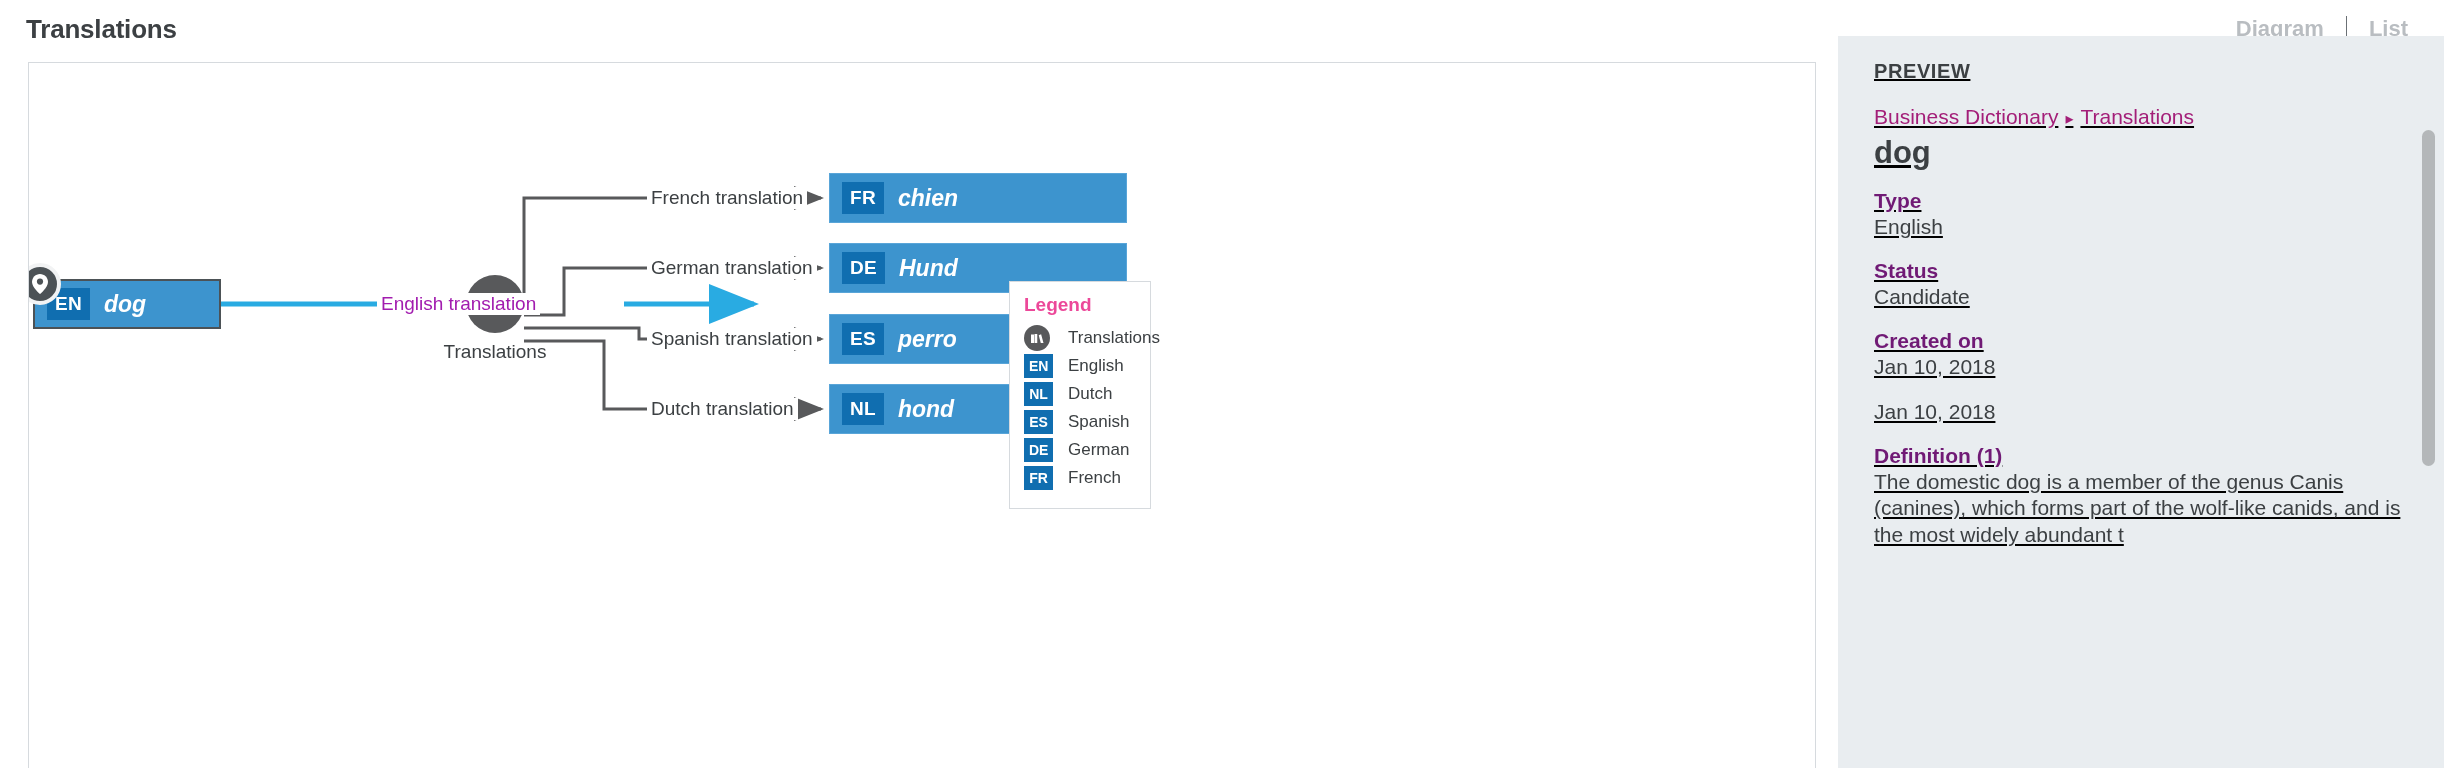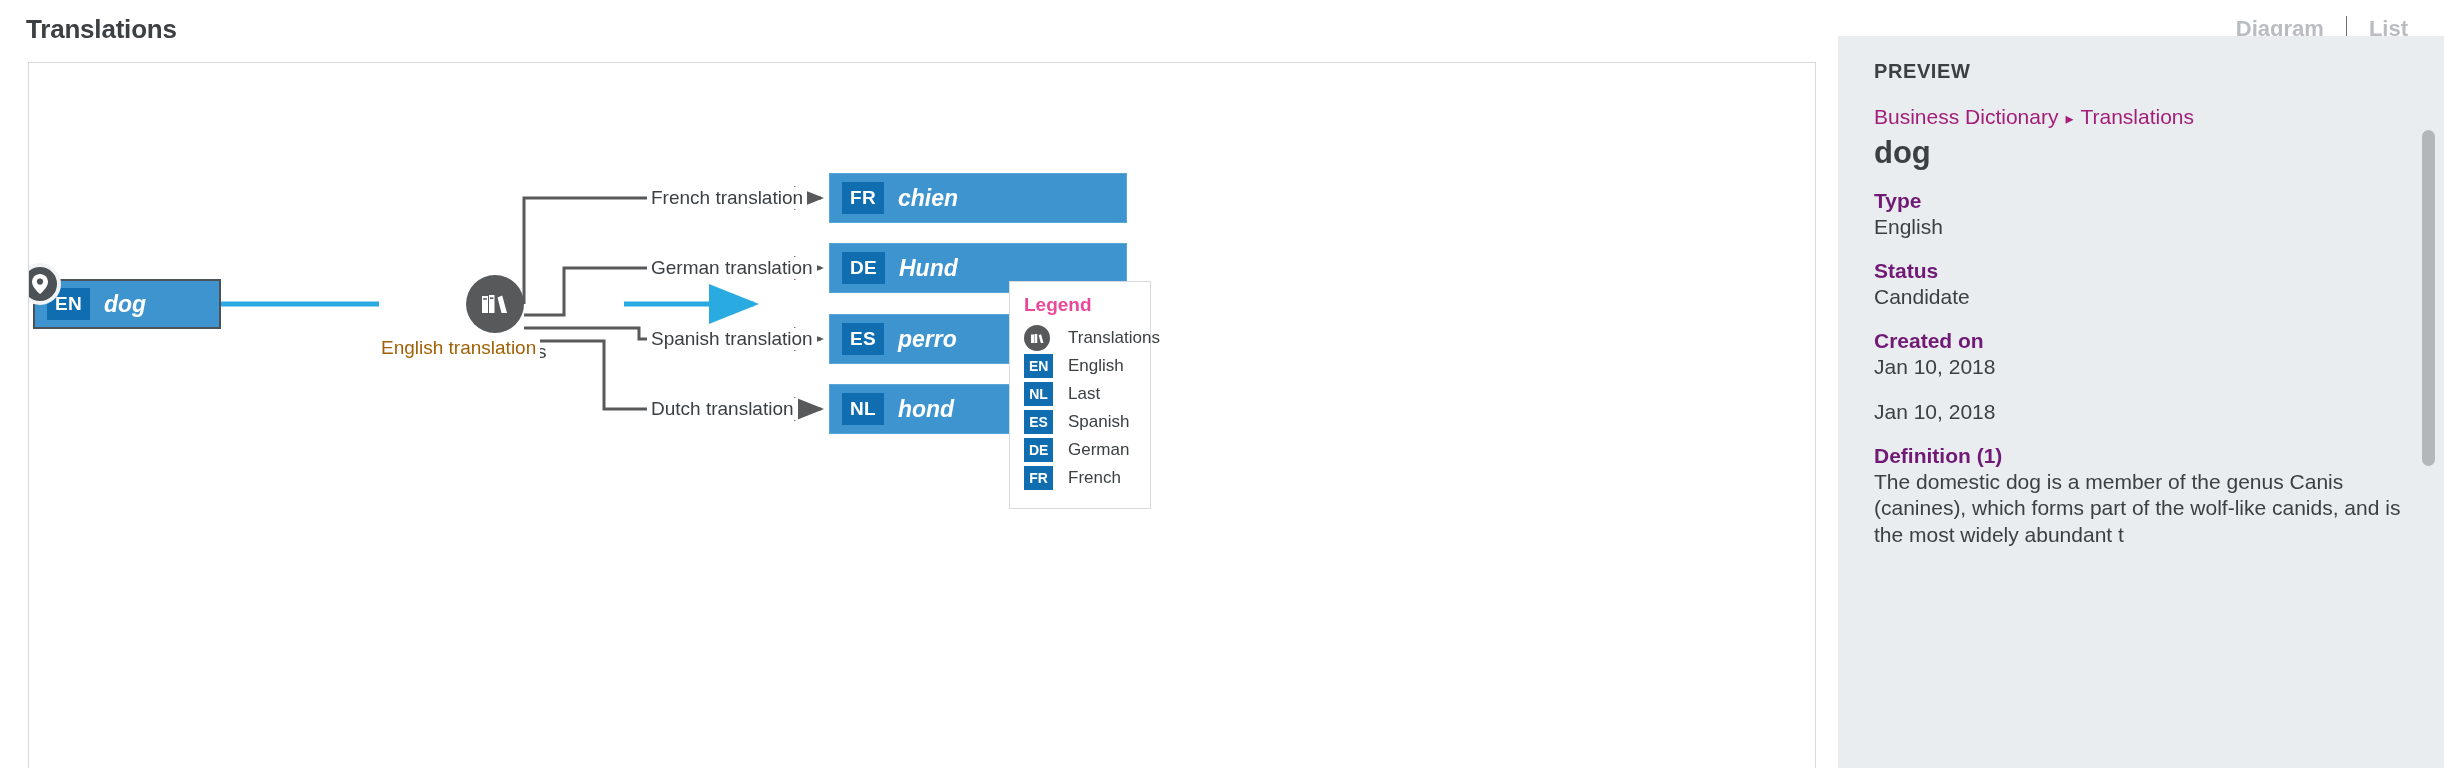--- a/index.html
+++ b/index.html
@@ -134,21 +134,21 @@
 
   
   .edge-label {
     position: absolute;
     font-size: 19px;
     color: #3c4043;
     white-space: nowrap;
     background: #ffffff;
     padding: 0 4px;
   }
-  .edge-label.hl { color: #a16207; margin-top: 44px; }
+  .edge-label.hl { color: #a21caf; }
 
   
   .legend {
     position: absolute;
     left: 980px; top: 218px;
     width: 142px;
     background: #ffffff;
     border: 1px solid #d6dade;
     padding: 12px 14px 14px 14px;
   }
@@ -196,20 +196,21 @@
   }
 
   
   .preview {
     position: absolute;
     left: 1838px; top: 36px;
     width: 606px;
     height: 732px;
     background: #e9edf0;
     overflow: hidden;
+    text-decoration: underline;
   }
   .pv-inner { padding: 24px 36px 0 36px; }
   .pv-heading {
     font-size: 20px;
     font-weight: bold;
     color: #3c4043;
     letter-spacing: 0.6px;
     margin-bottom: 22px;
   }
   .pv-breadcrumb {
@@ -365,21 +366,21 @@
           <span class="legend-swatch">
             <span class="lg-tag">EN</span>
           </span>
           <span class="legend-text">English</span>
         </div>
 
         <div class="legend-row">
           <span class="legend-swatch">
             <span class="lg-tag">NL</span>
           </span>
-          <span class="legend-text">Last</span>
+          <span class="legend-text">Dutch</span>
         </div>
 
         <div class="legend-row">
           <span class="legend-swatch">
             <span class="lg-tag">ES</span>
           </span>
           <span class="legend-text">Spanish</span>
         </div>
 
         <div class="legend-row">

